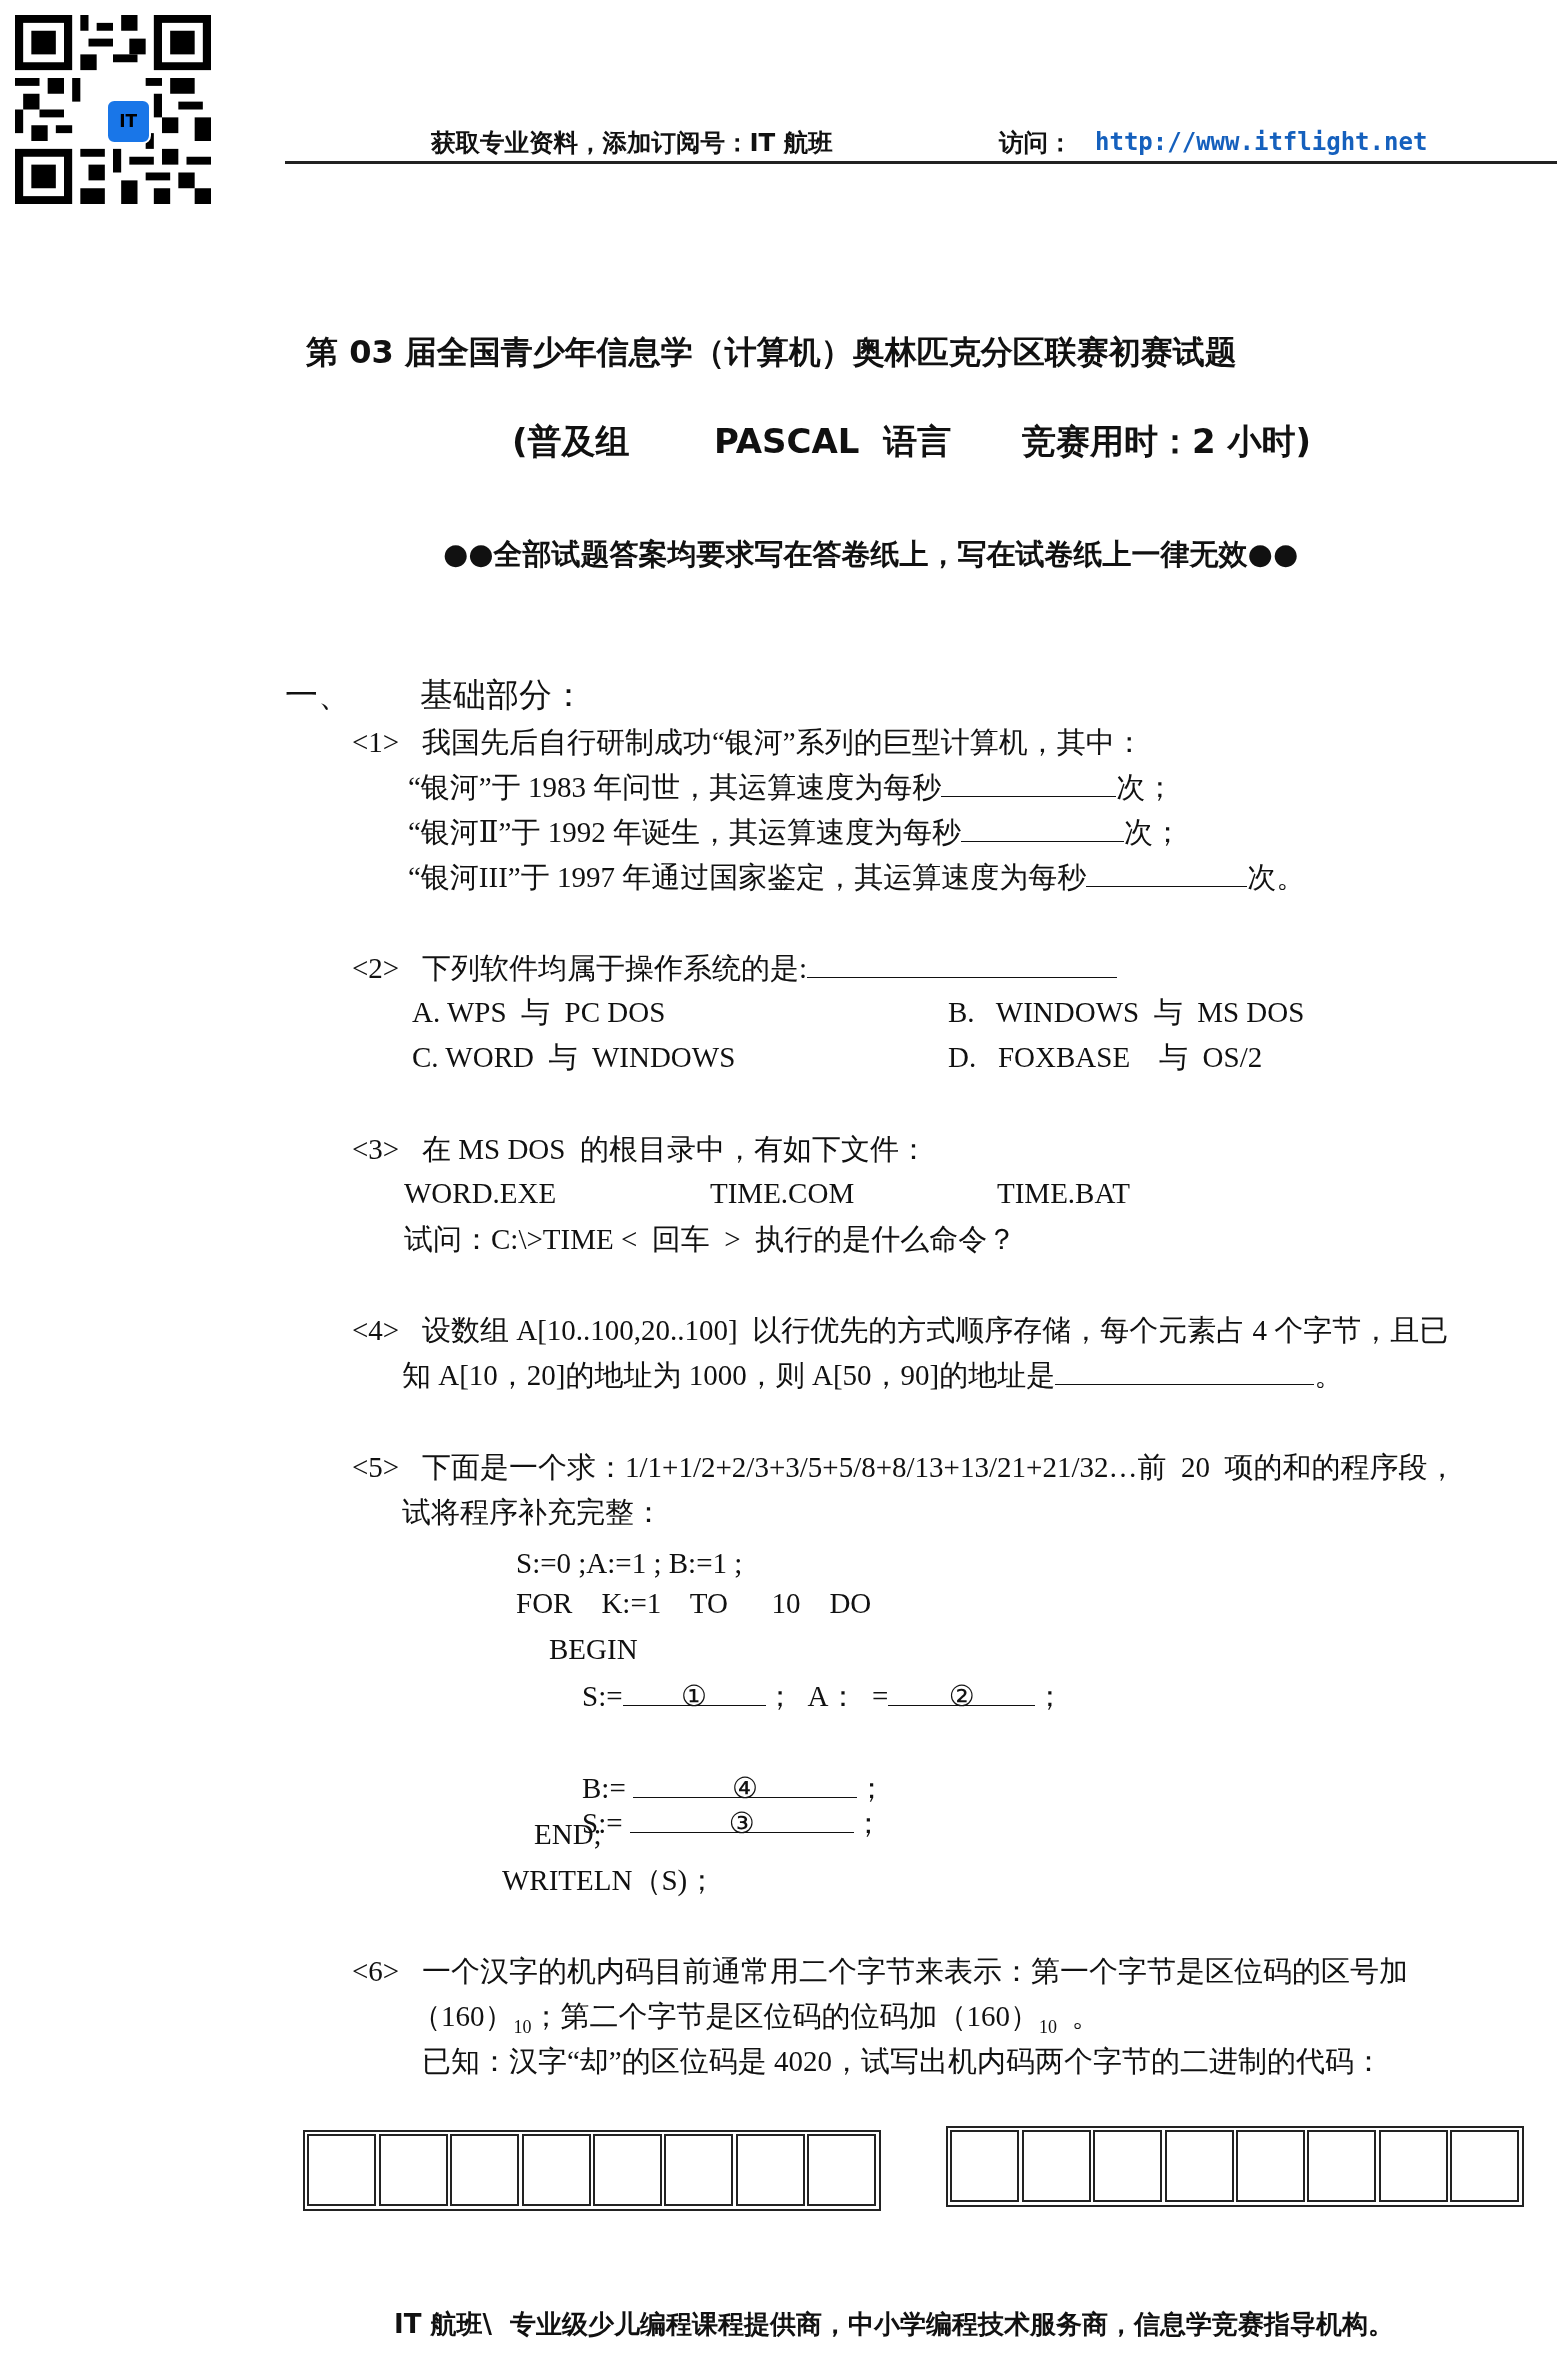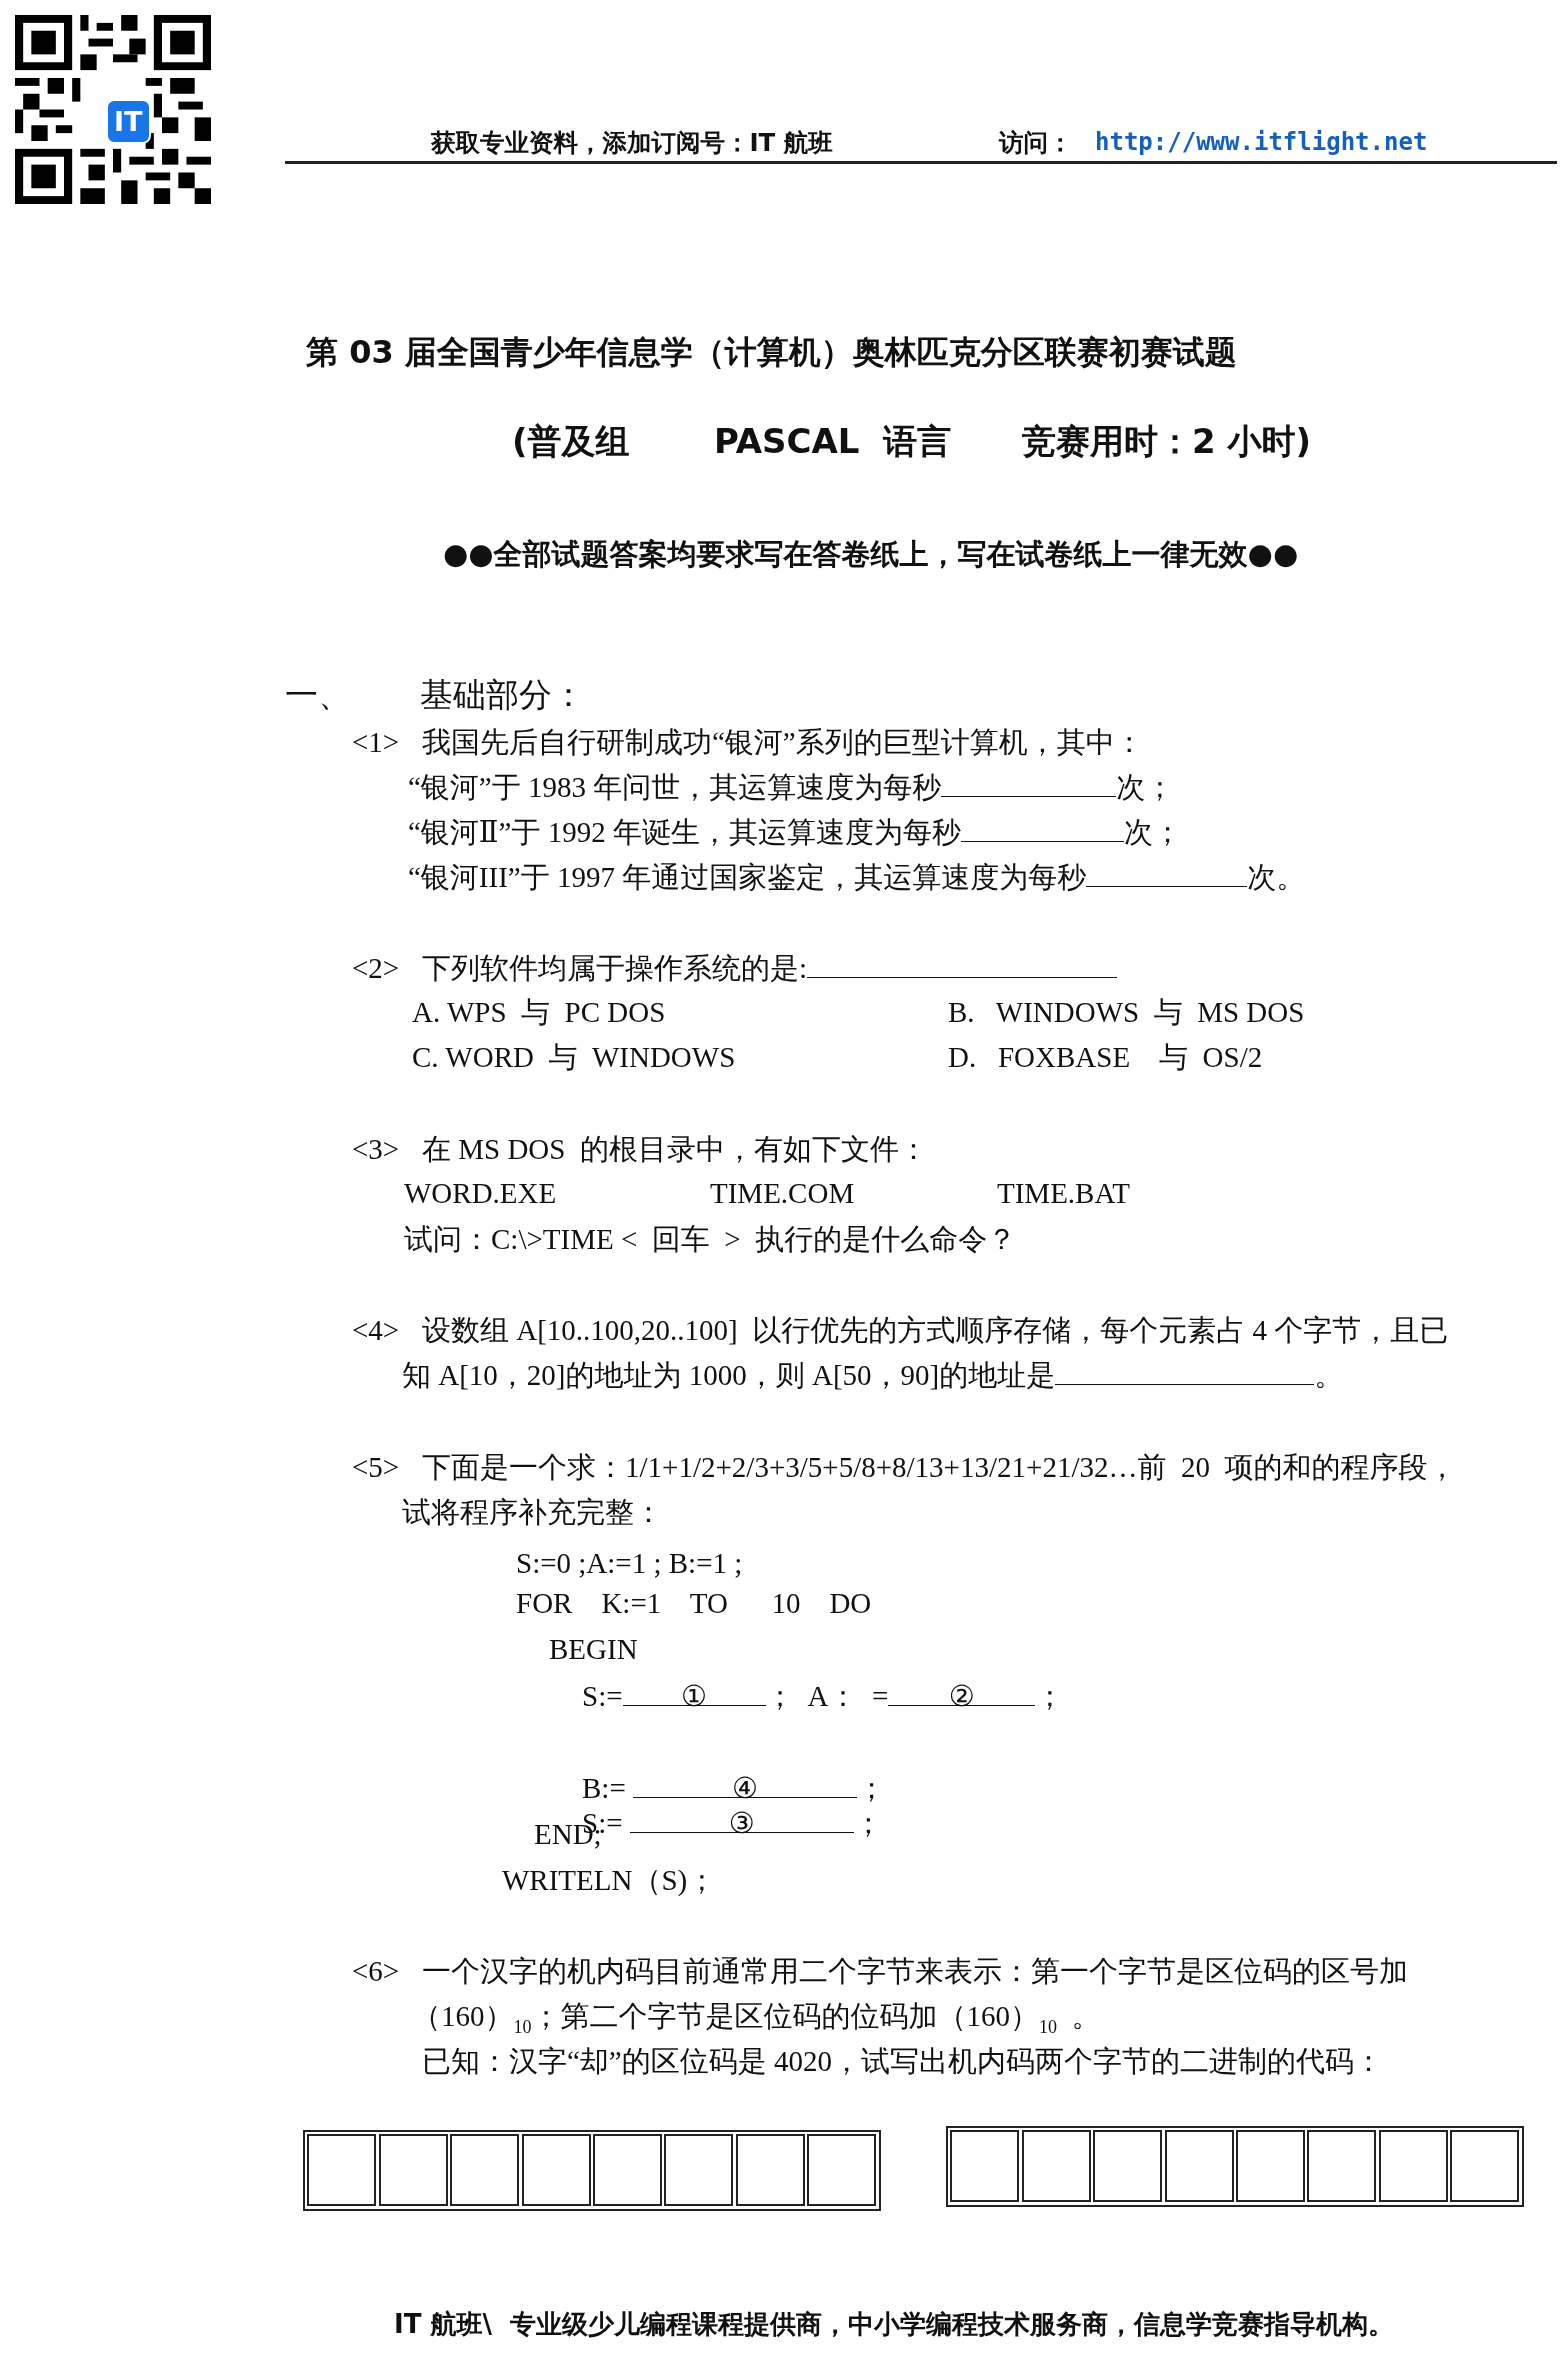--- a/index.html
+++ b/index.html
@@ -6,22 +6,22 @@
   body { width: 1566px; height: 2354px; position: relative; overflow: hidden;
          font-family: "Liberation Serif", "DejaVu Serif", serif; color: #111; }
   .abs { position: absolute; white-space: pre; }
   .sans { font-family: "DejaVu Sans", "Liberation Sans", sans-serif; }
   .mono { font-family: "DejaVu Sans Mono", "Liberation Mono", monospace; }
 
   
   .qr { position: absolute; left: 14.7px; top: 14.7px; width: 196px; height: 189px; }
   .qr-logo { position: absolute; left: 91px; top: 84px; width: 41px; height: 41px;
              background: #1976e8; border-radius: 8.2px; border: 2.4px solid #fff;
-             color: #ffffff; font-family: "DejaVu Sans", sans-serif; font-weight: bold;
-             font-size: 27px; line-height: 41px; text-align: center; }
+             color: #000000; font-family: "DejaVu Sans", sans-serif; font-weight: bold;
+             font-size: 17px; line-height: 41px; text-align: center; }
 
   .hdr { font-size: 24.5px; font-weight: bold; top: 126px; line-height: 33px; }
   .hdr-url { color: #1560bd; font-weight: bold; }
   .hdr-line { position: absolute; left: 285px; top: 161px; width: 1272px; height: 3.3px; background: #222; }
 
   .title { font-size: 32px; font-weight: bold; top: 326px; line-height: 52px; letter-spacing: 0px; }
   .subtitle { font-size: 34px; font-weight: bold; top: 418px; line-height: 46px; }
   .notice { font-size: 29px; top: 534px; line-height: 41px; font-weight: bold; }
 
   .sec { font-size: 33px; top: 674px; line-height: 41px; }

